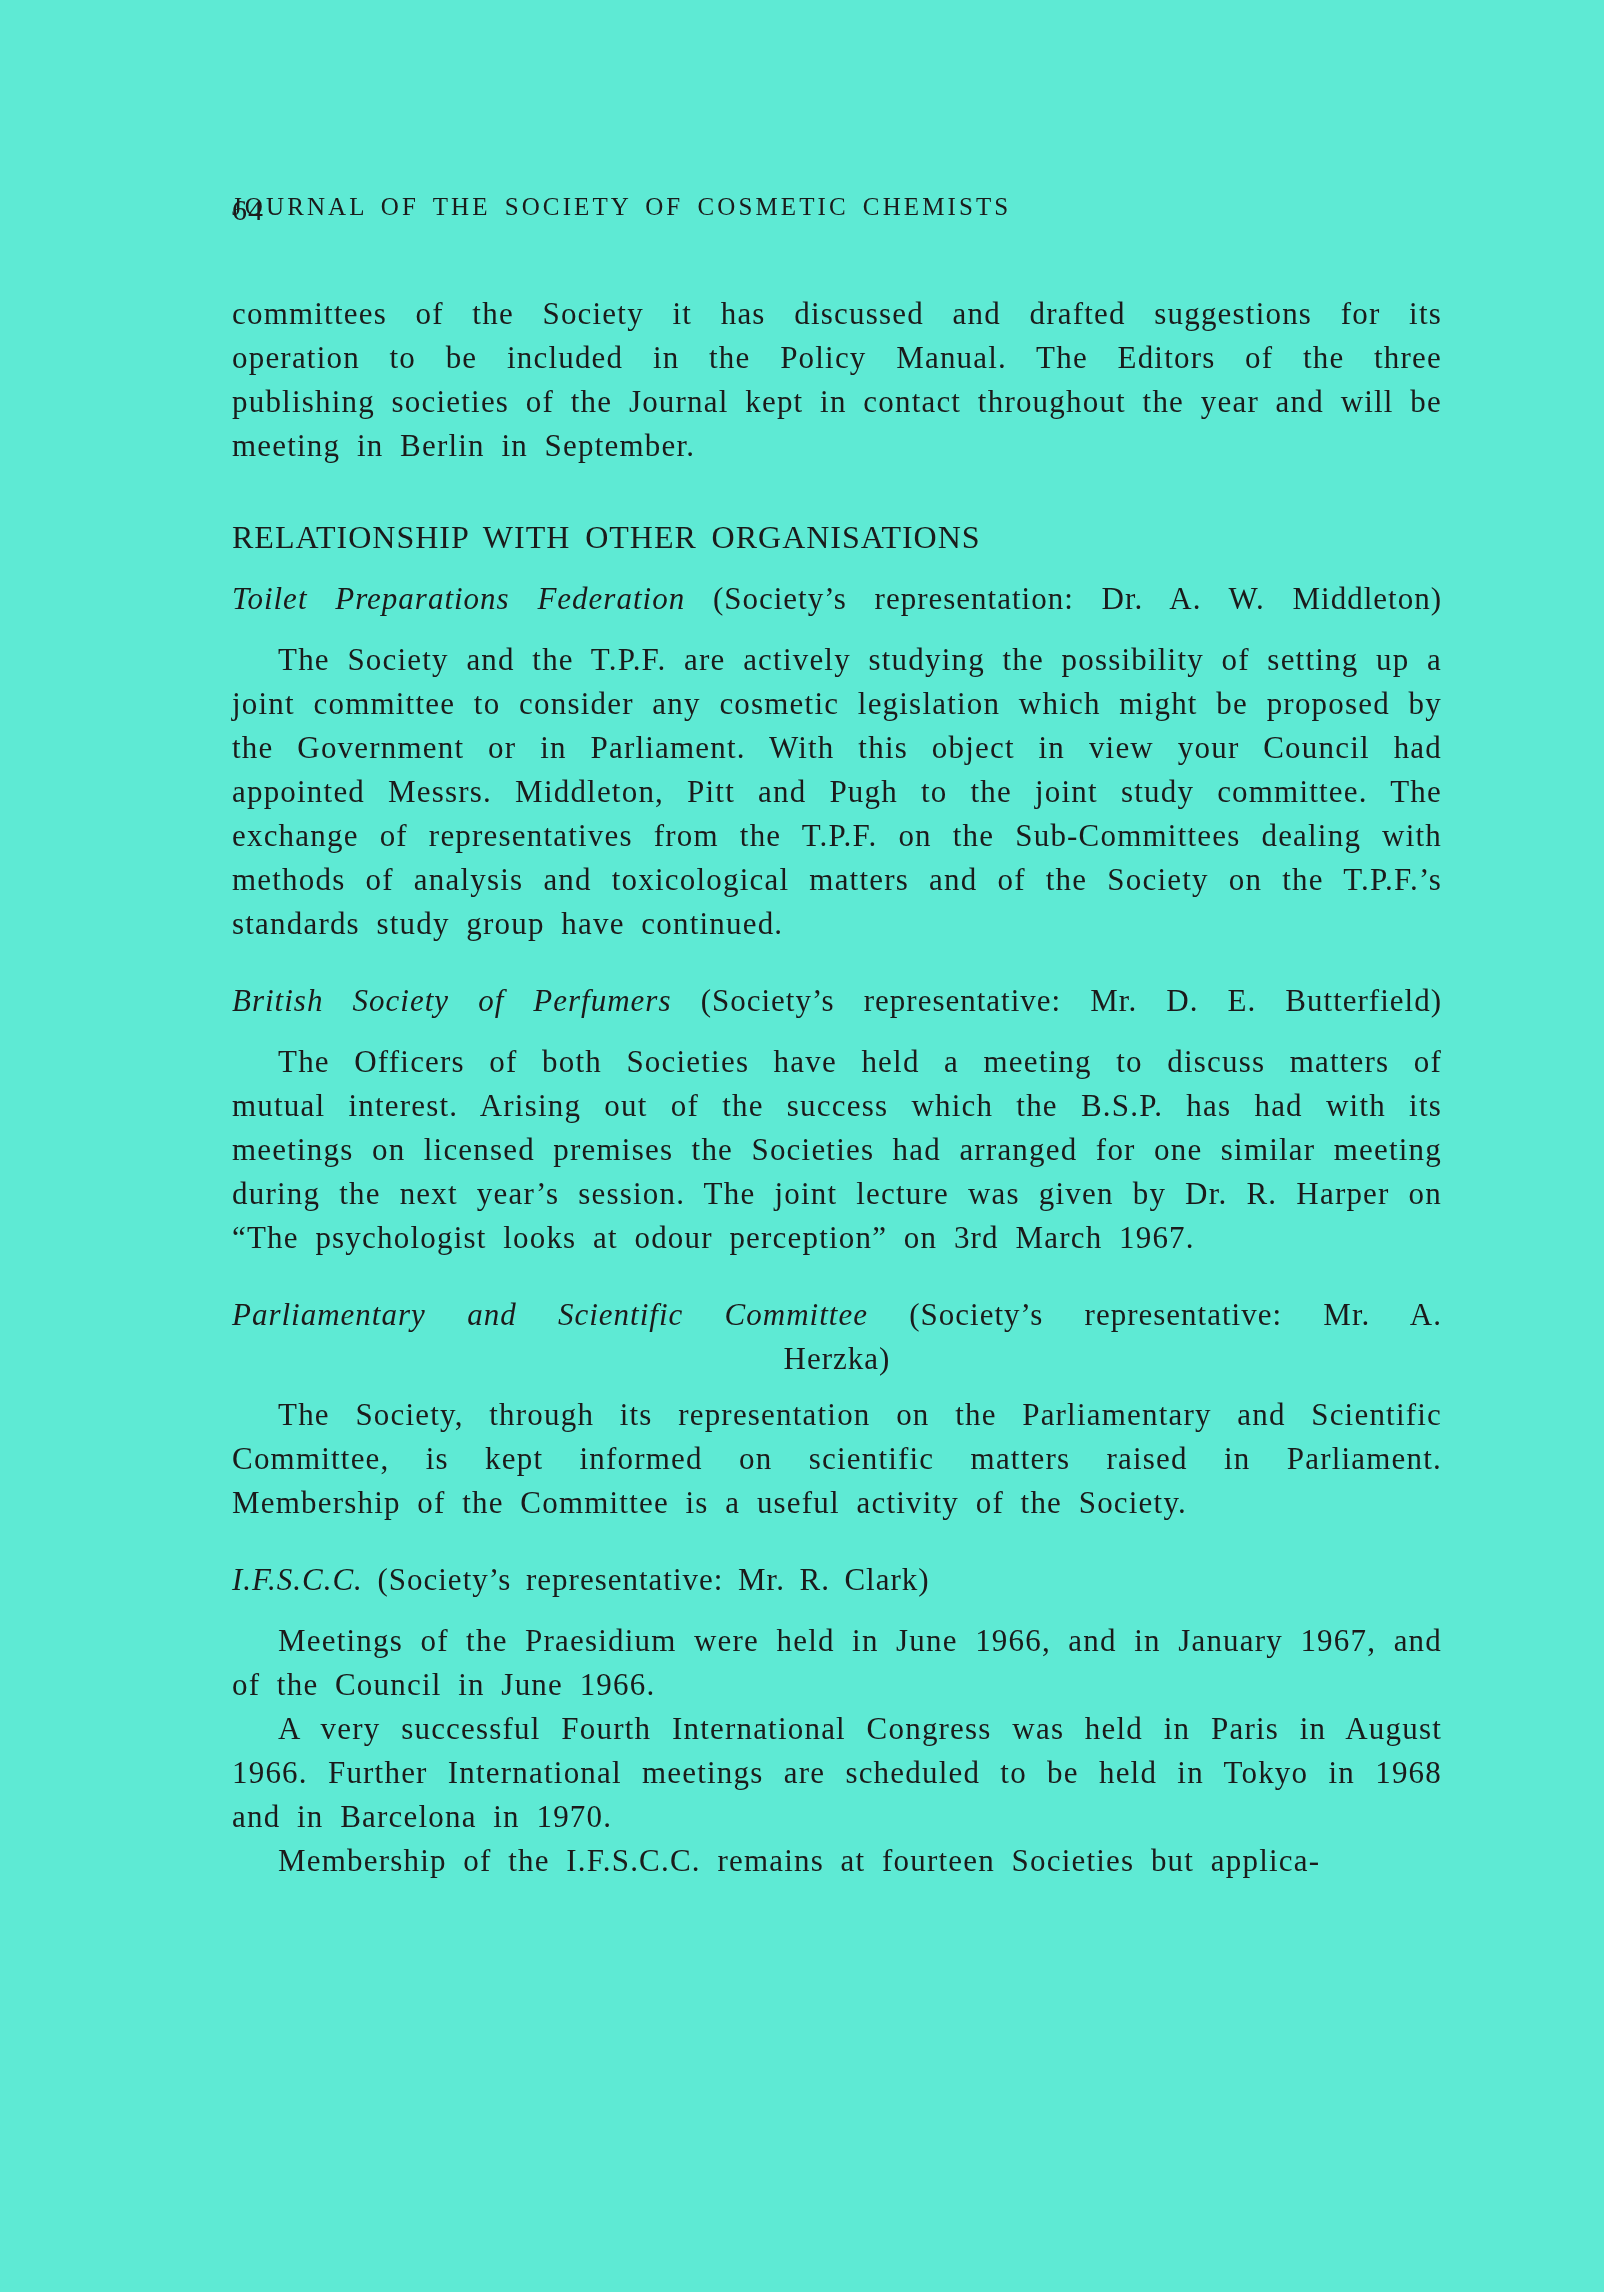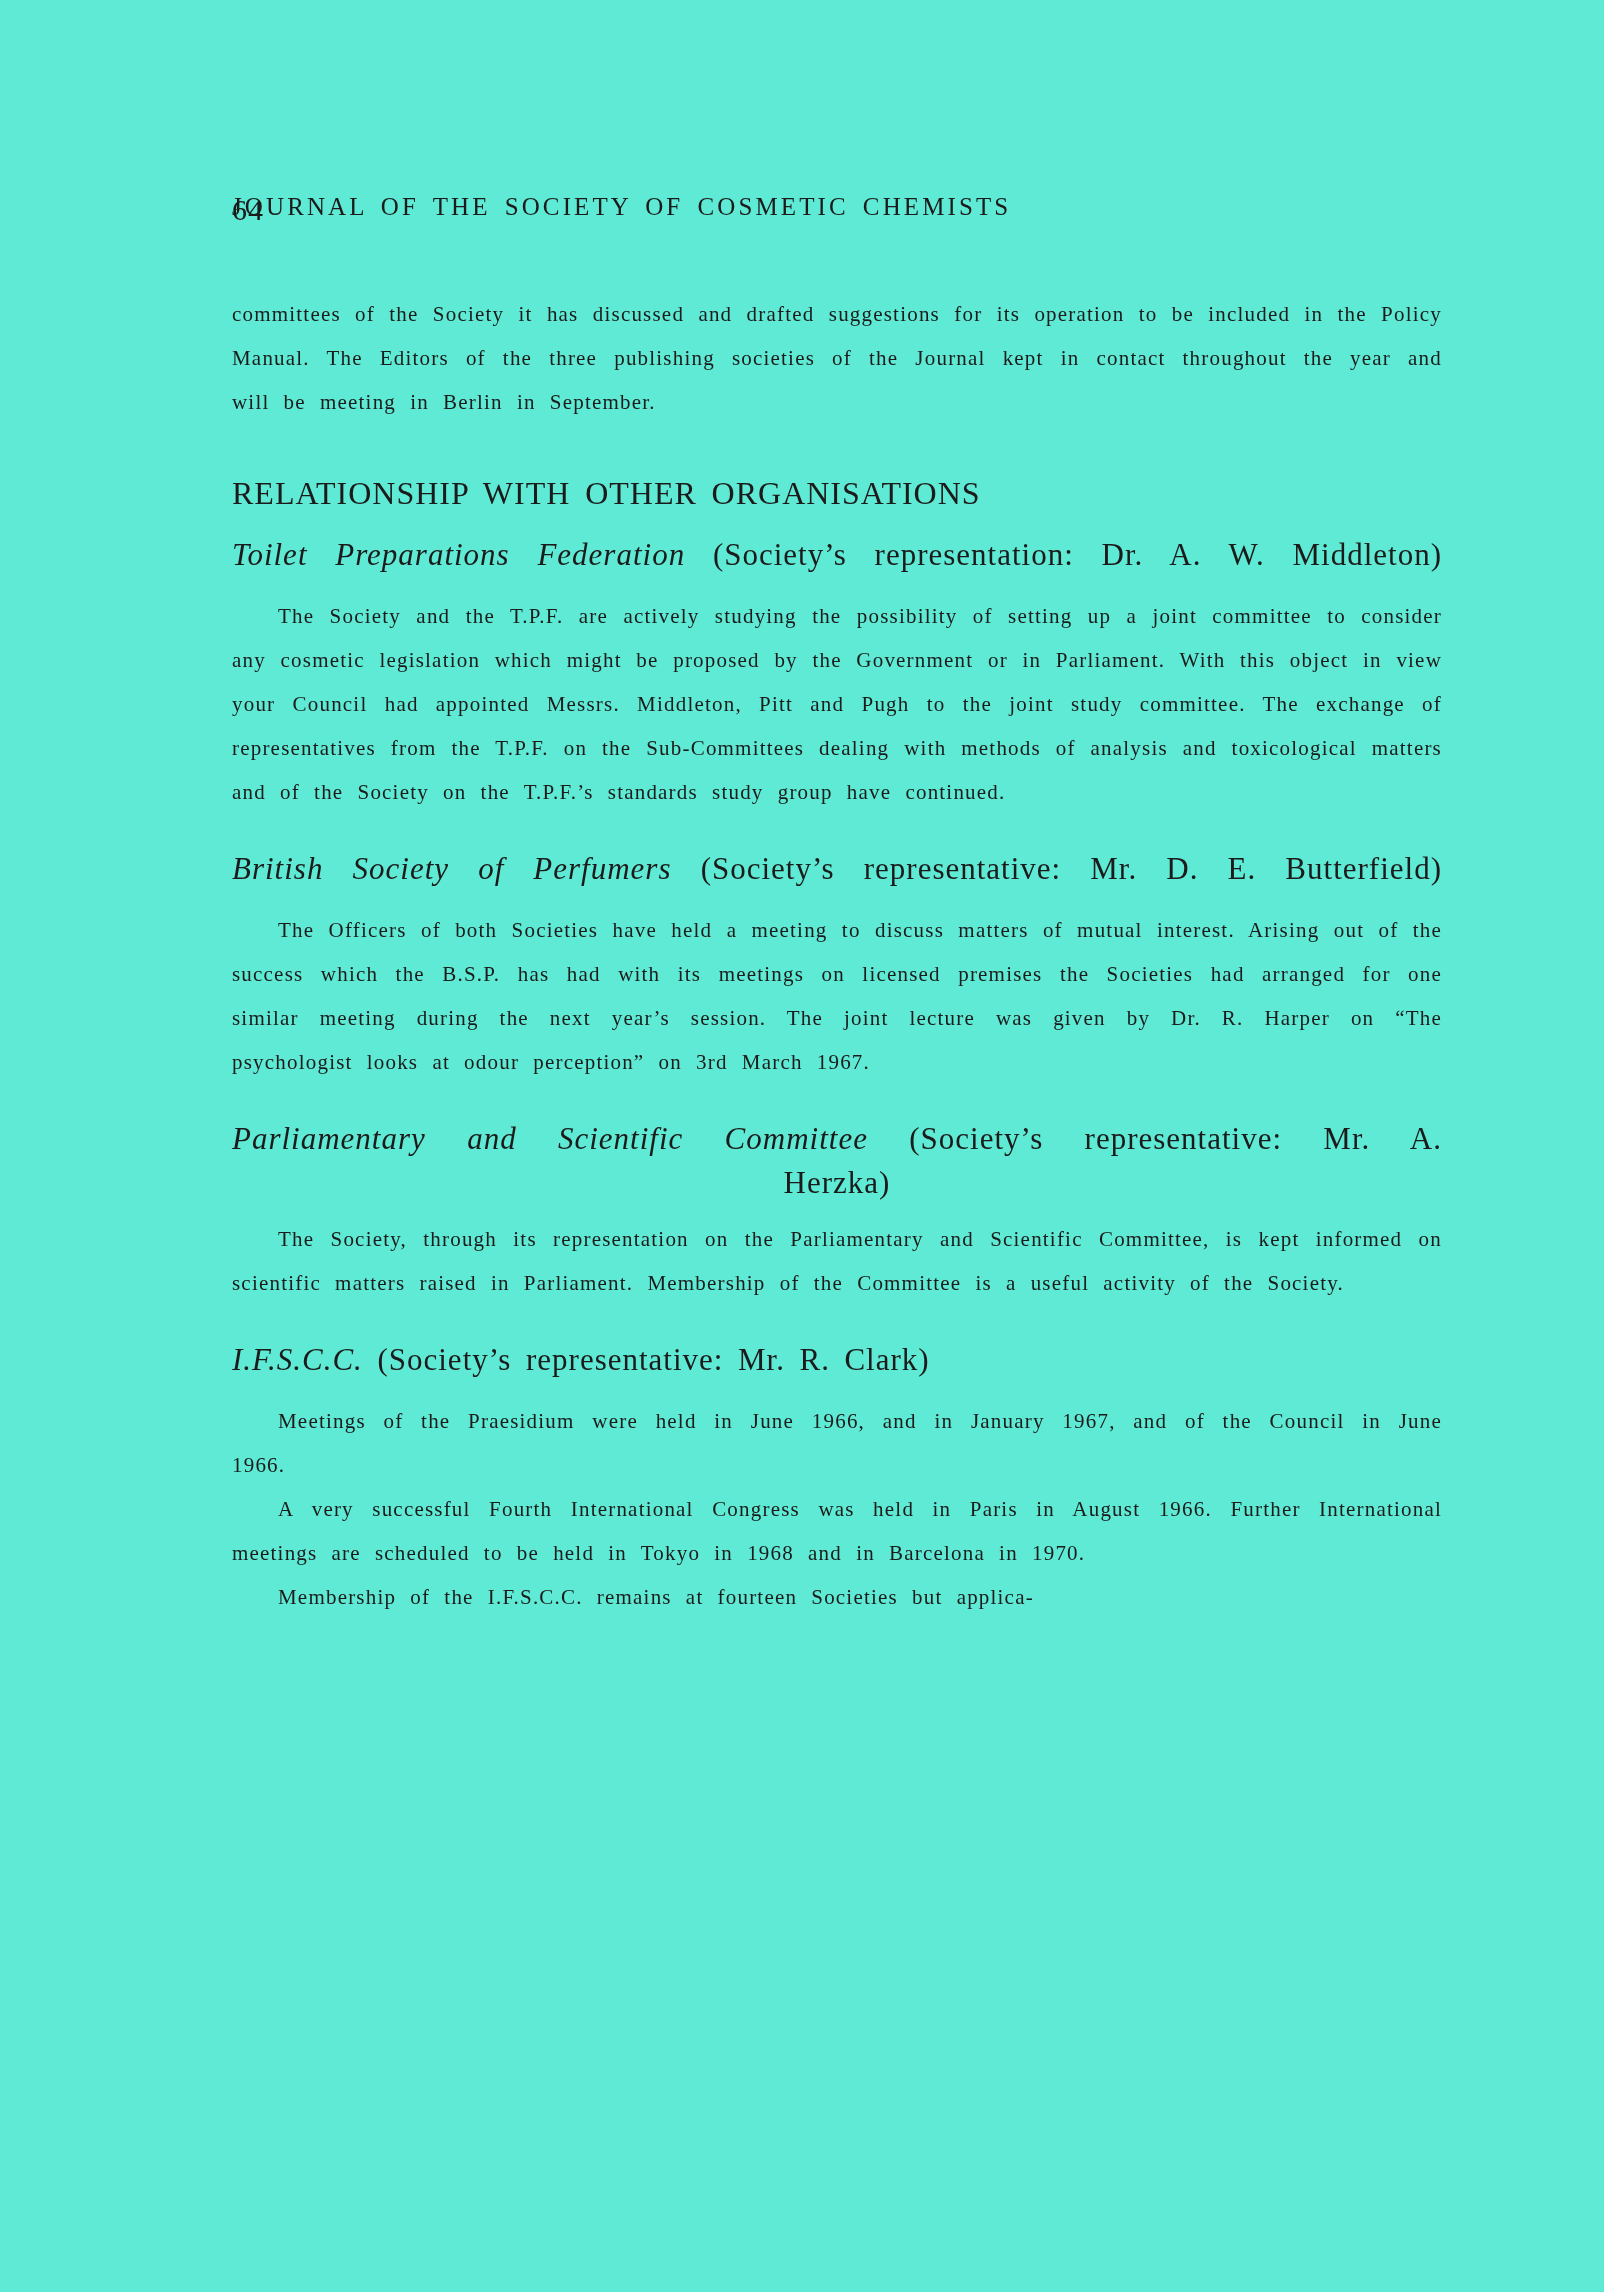--- a/index.html
+++ b/index.html
@@ -33,21 +33,21 @@
   .running-head {
     display: block;
     text-align: left;
     padding-right: 203px;
     font-size: 25px;
     letter-spacing: 3.1px;
     word-spacing: 4.8px;
     white-space: nowrap;
   }
   .para {
-    font-size: 21px;
+    font-size: 31px;
     line-height: 44px;
     text-align: justify;
     letter-spacing: 1.2px;
     word-spacing: 7.7px;
     text-indent: 46px;
     margin: 0;
   }
   .para.intro {
     text-indent: 0;
     margin-top: 60px;

